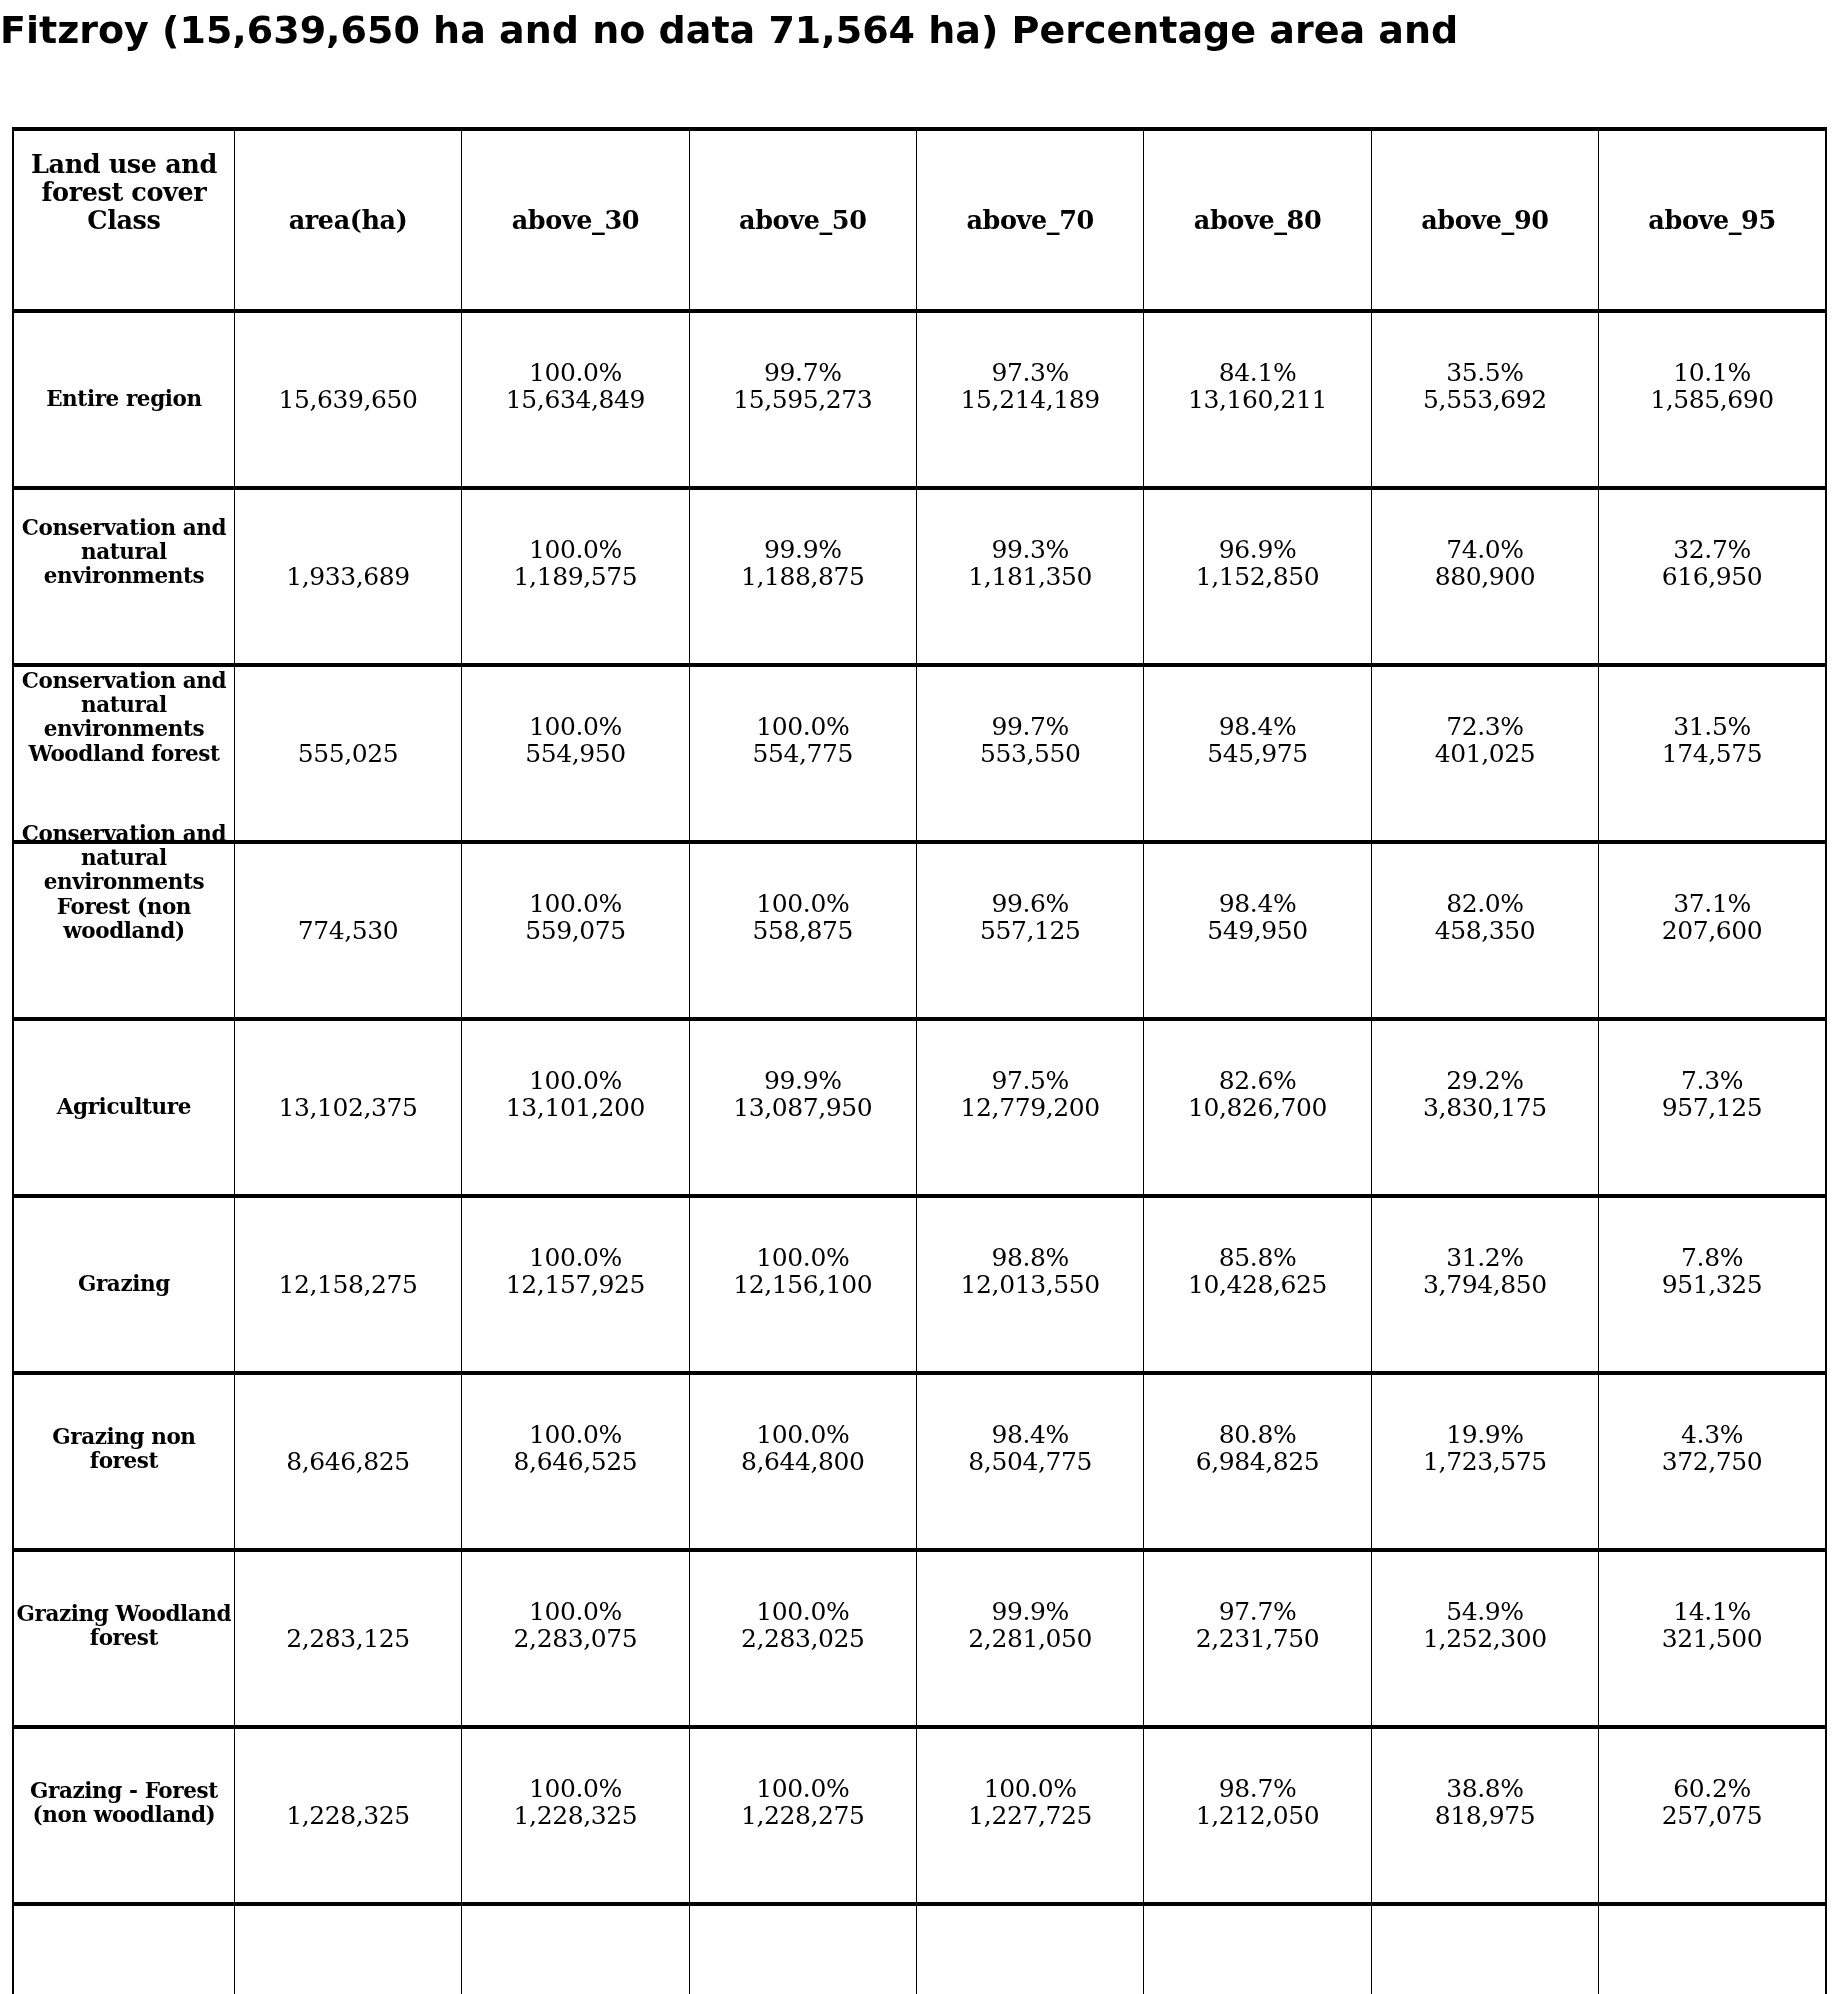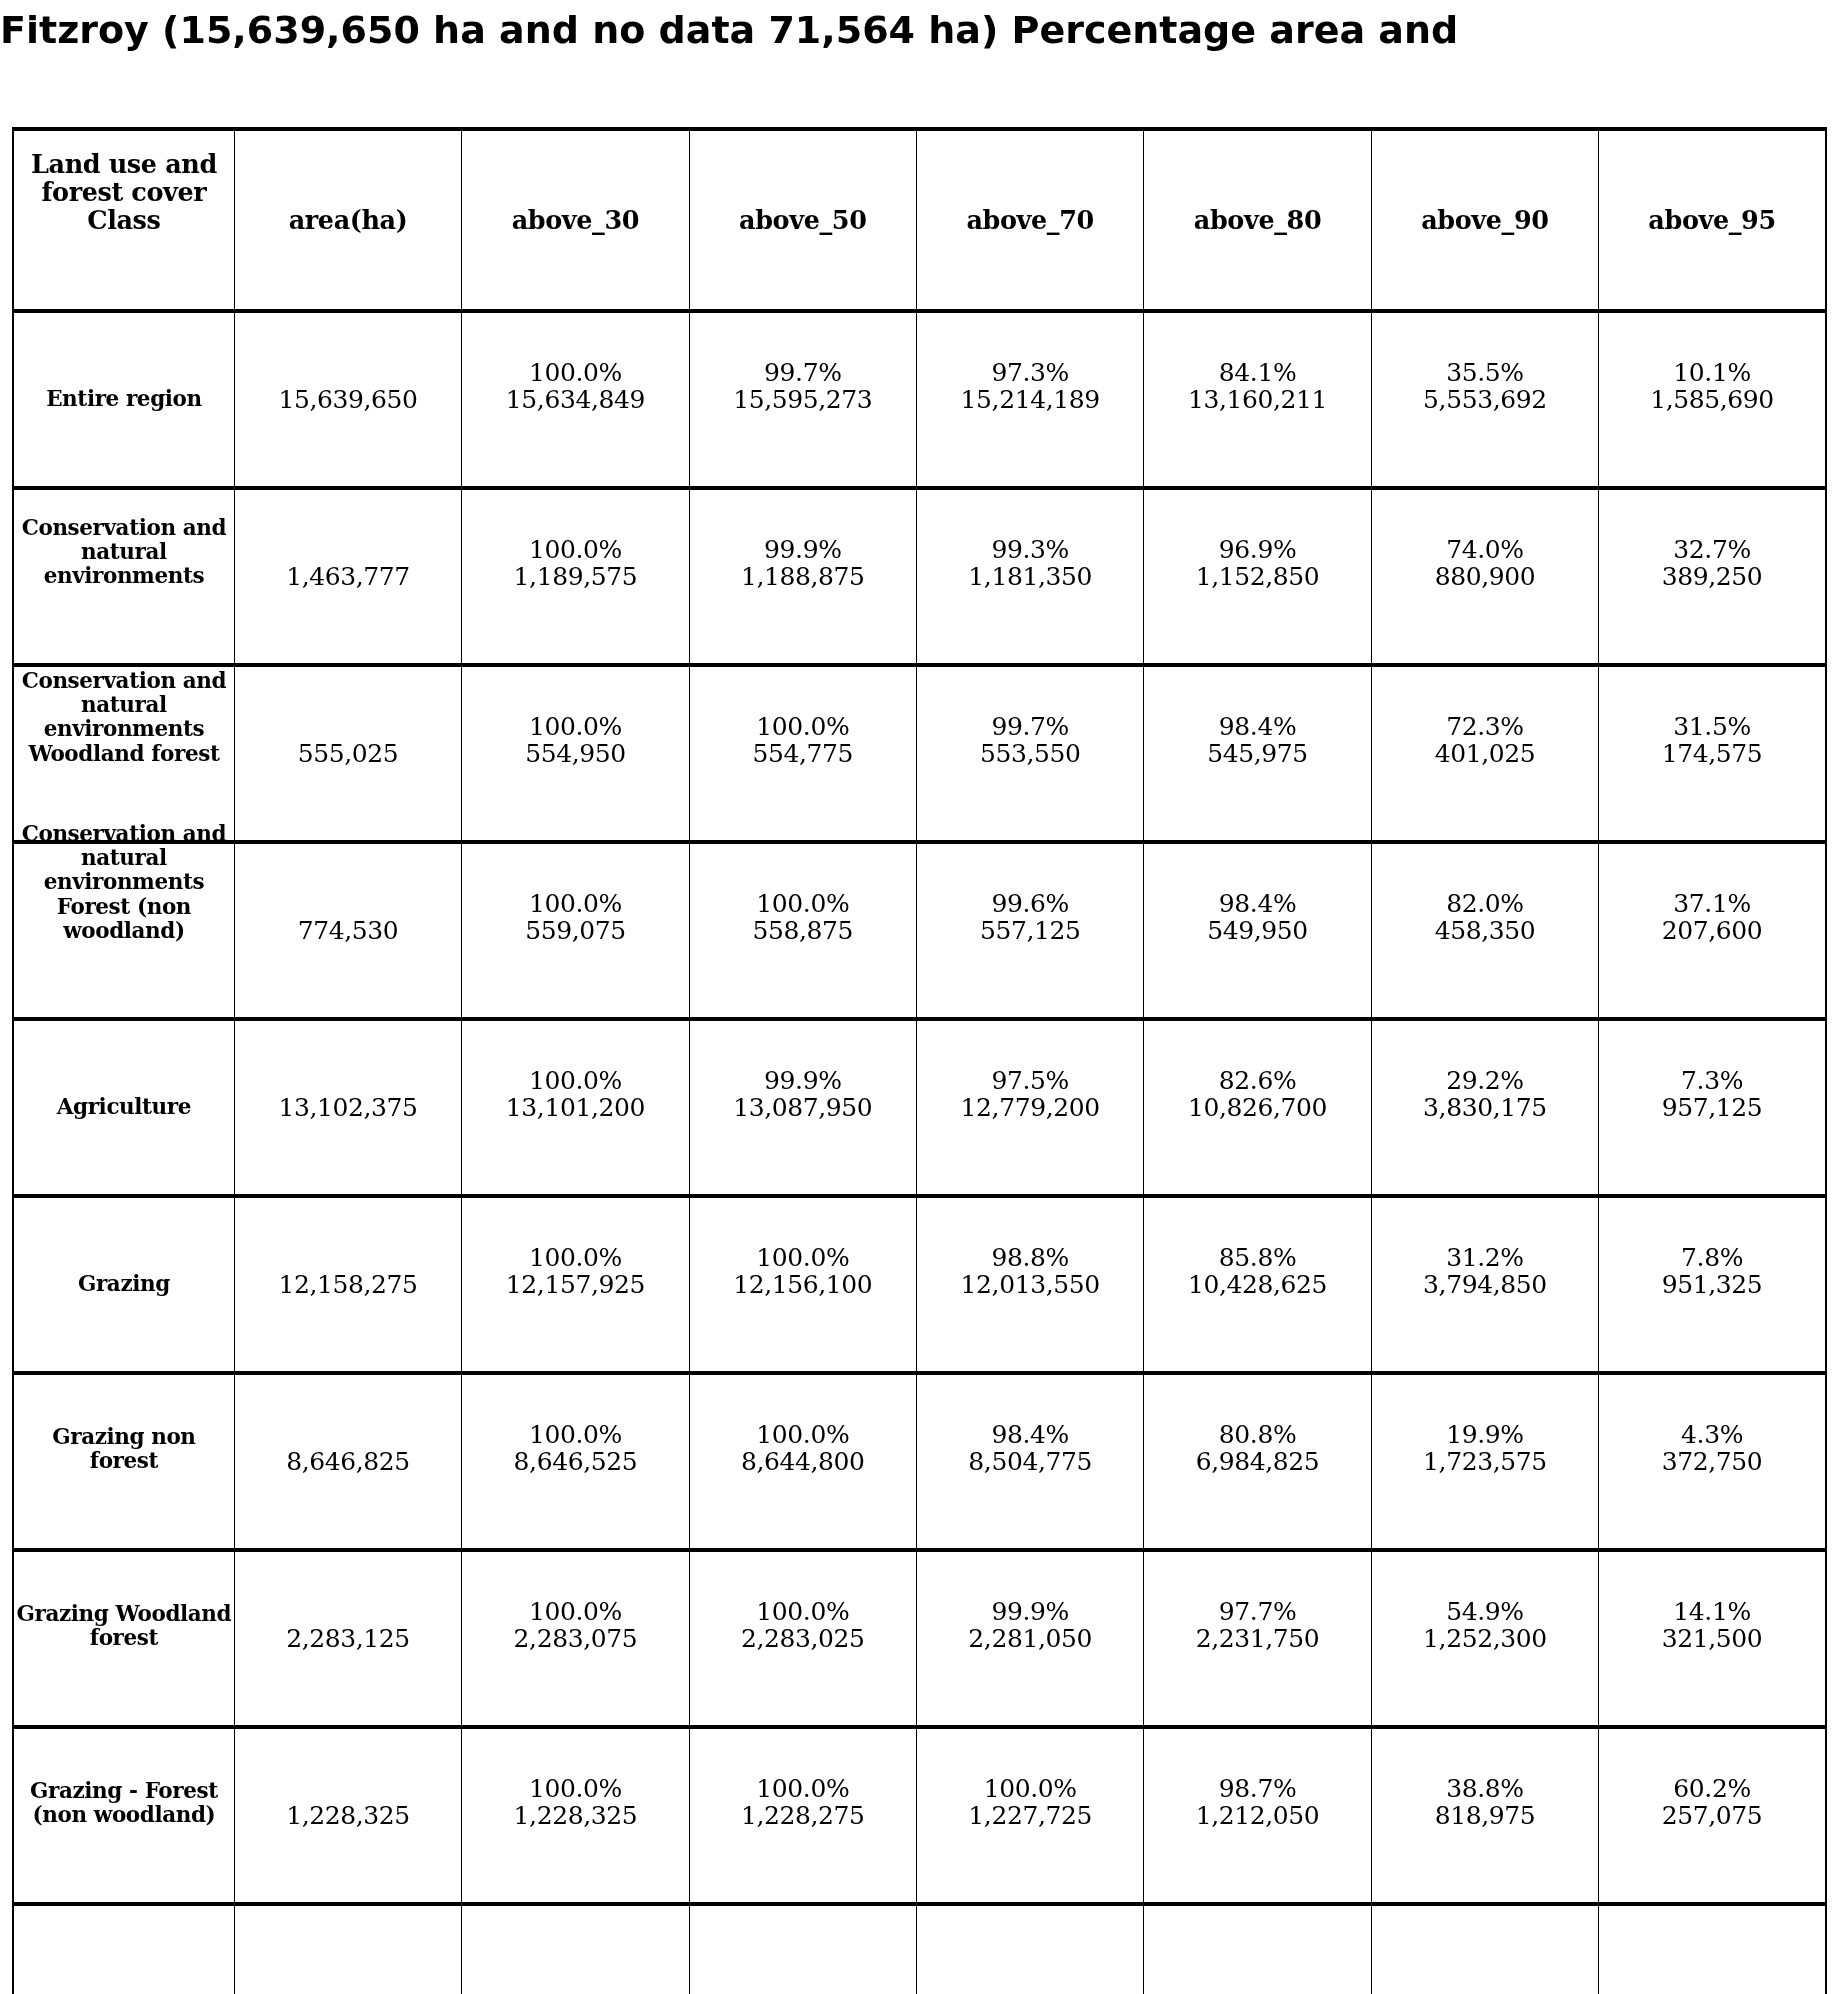--- a/index.html
+++ b/index.html
@@ -123,21 +123,21 @@
               </div>
             </td>
           </tr>
           <tr>
             <td>
               <div class="cc lbl">Conservation and
 natural
 environments</div>
             </td>
             <td>
-              <div class="cc num">1,463,777</div>
+              <div class="cc num">1,933,689</div>
             </td>
             <td>
               <div class="cc num">
                 <div>100.0%</div>
                 <div>1,189,575</div>
               </div>
             </td>
             <td>
               <div class="cc num">
                 <div>99.9%</div>
@@ -158,21 +158,21 @@
             </td>
             <td>
               <div class="cc num">
                 <div>74.0%</div>
                 <div>880,900</div>
               </div>
             </td>
             <td>
               <div class="cc num">
                 <div>32.7%</div>
-                <div>389,250</div>
+                <div>616,950</div>
               </div>
             </td>
           </tr>
           <tr>
             <td>
               <div class="cc lbl">Conservation and
 natural
 environments
 Woodland forest</div>
             </td>

